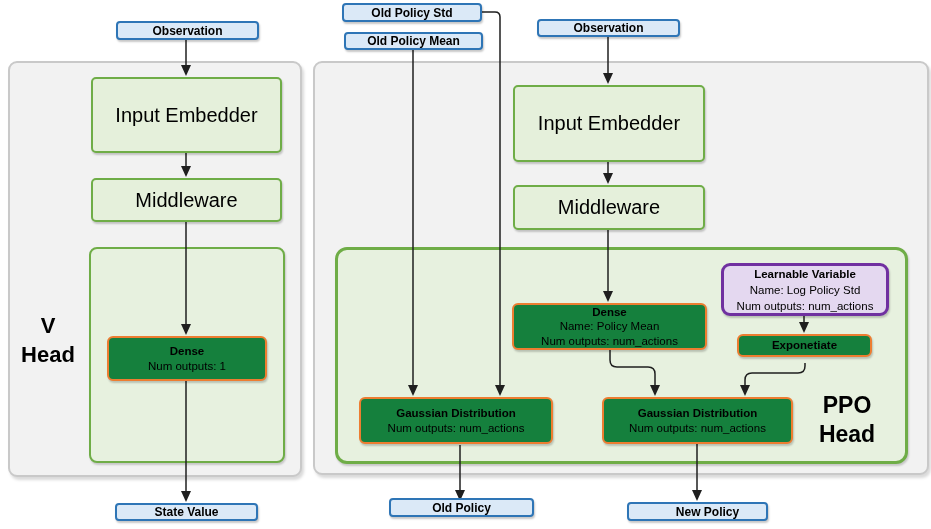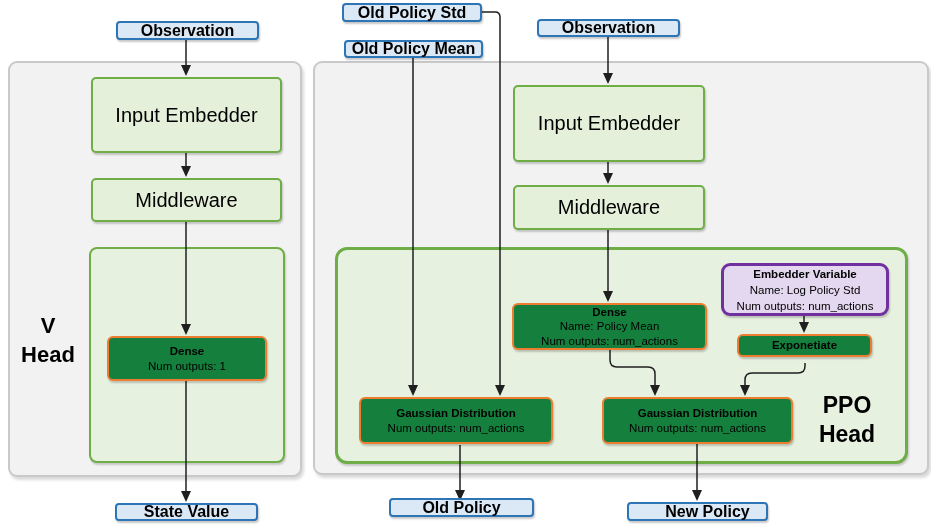--- a/index.html
+++ b/index.html
@@ -17,21 +17,21 @@
   }
   .wires { position:absolute; left:0; top:0; z-index:3; }
   .node { position:absolute; z-index:4; display:flex; align-items:center;
     justify-content:center; box-sizing:border-box; text-align:center; }
   .gbox {
     background:#E5F0DB; border:2px solid #6FAD47; border-radius:5px;
     font-weight:normal; font-size:20px; box-shadow:1px 2px 2px rgba(0,0,0,0.2);
   }
   .bluebox {
     background:#DBE9F7; border:2.5px solid #2E75B6; border-radius:4px;
-    font-weight:bold; font-size:16px; box-shadow:1px 2px 2px rgba(0,0,0,0.22);
+    font-weight:bold; font-size:12px; box-shadow:1px 2px 2px rgba(0,0,0,0.22);
   }
   .obox {
     background:#15803d; border:2.5px solid #ED7D31; border-radius:6px;
     flex-direction:column; font-size:11.5px; line-height:15px;
     box-shadow:1px 2px 2px rgba(0,0,0,0.2);
   }
   .pbox {
     background:#E4D8F0; border:3px solid #7030A0; border-radius:9px;
     flex-direction:column; font-size:11.5px; line-height:16px;
     box-shadow:1px 2px 2px rgba(0,0,0,0.2);
@@ -83,33 +83,33 @@
     <span class="btitle">Dense</span>
     <span>Num outputs: 1</span>
   </div>
   <div class="headlabel" style="left:8px; top:311px; width:80px;">
     <div>V</div>
     <div>Head</div>
   </div>
   <div class="node bluebox" style="left:115px; top:503px; width:143px; height:18px;">State Value</div>
 
   <div class="node bluebox" style="left:342px; top:3px; width:140px; height:19px;">Old Policy Std</div>
-  <div class="node bluebox" style="left:344px; top:32px; width:139px; height:18px;margin-top:8px;">Old Policy Mean</div>
+  <div class="node bluebox" style="left:344px; top:32px; width:139px; height:18px;">Old Policy Mean</div>
   <div class="node bluebox" style="left:537px; top:19px; width:143px; height:18px;">Observation</div>
   <div class="node gbox" style="left:513px; top:85px; width:192px; height:77px;">Input Embedder</div>
   <div class="node gbox" style="left:513px; top:185px; width:192px; height:45px;">Middleware</div>
 
   <div class="node obox" style="left:512px; top:303px; width:195px; height:47px; line-height:14.5px;">
     <span class="btitle">Dense</span>
     <span>Name: Policy Mean</span>
     <span>Num outputs: num_actions</span>
   </div>
 
   <div class="node pbox" style="left:721px; top:263px; width:168px; height:53px;">
-    <span class="btitle">Embedder Variable</span>
+    <span class="btitle">Learnable Variable</span>
     <span>Name: Log Policy Std</span>
     <span>Num outputs: num_actions</span>
   </div>
 
   <div class="node obox" style="left:737px; top:334px; width:135px; height:23px;">
     <span class="btitle">Exponetiate</span>
   </div>
 
   <div class="node obox" style="left:359px; top:397px; width:194px; height:47px;">
     <span class="btitle">Gaussian Distribution</span>

